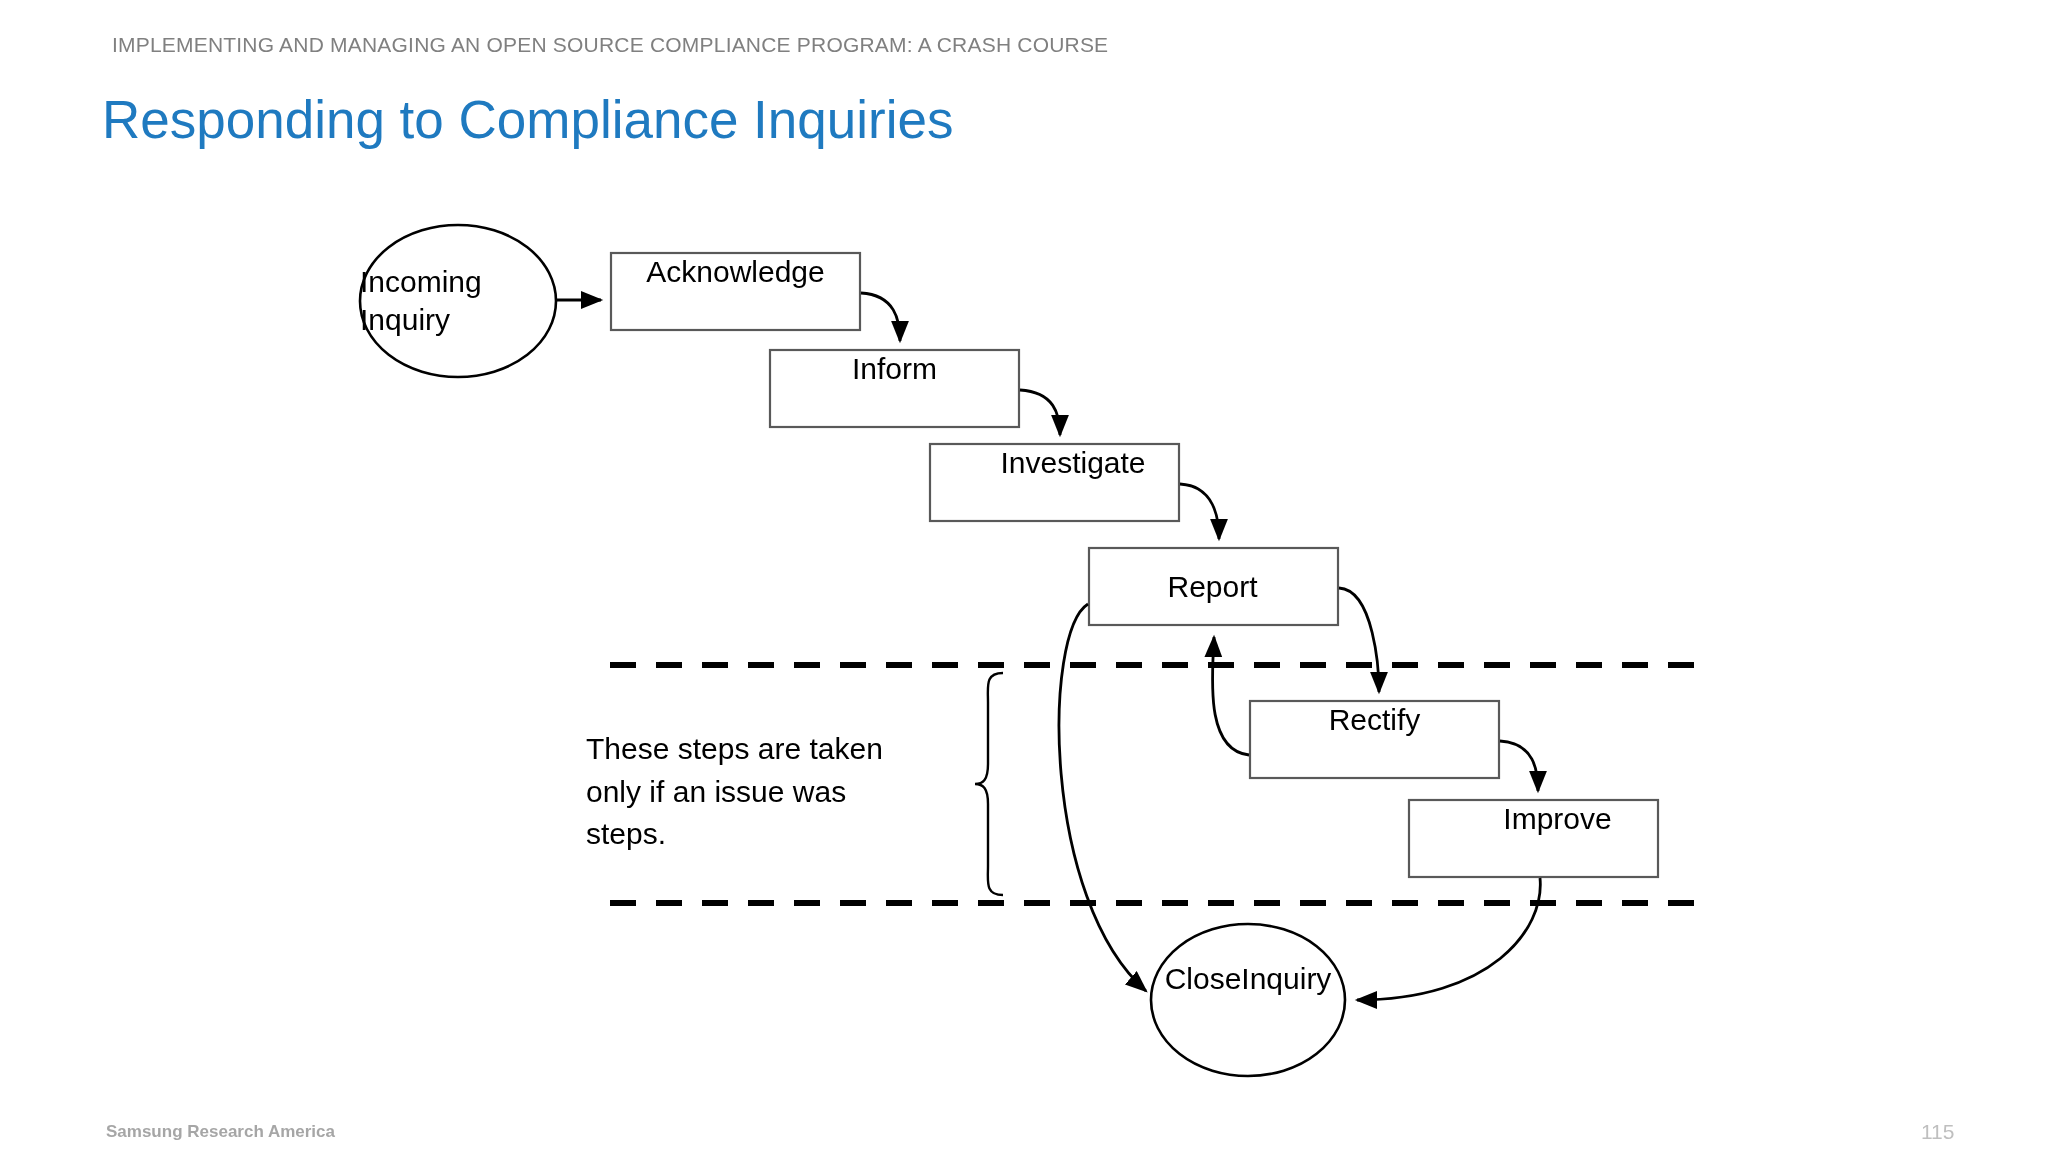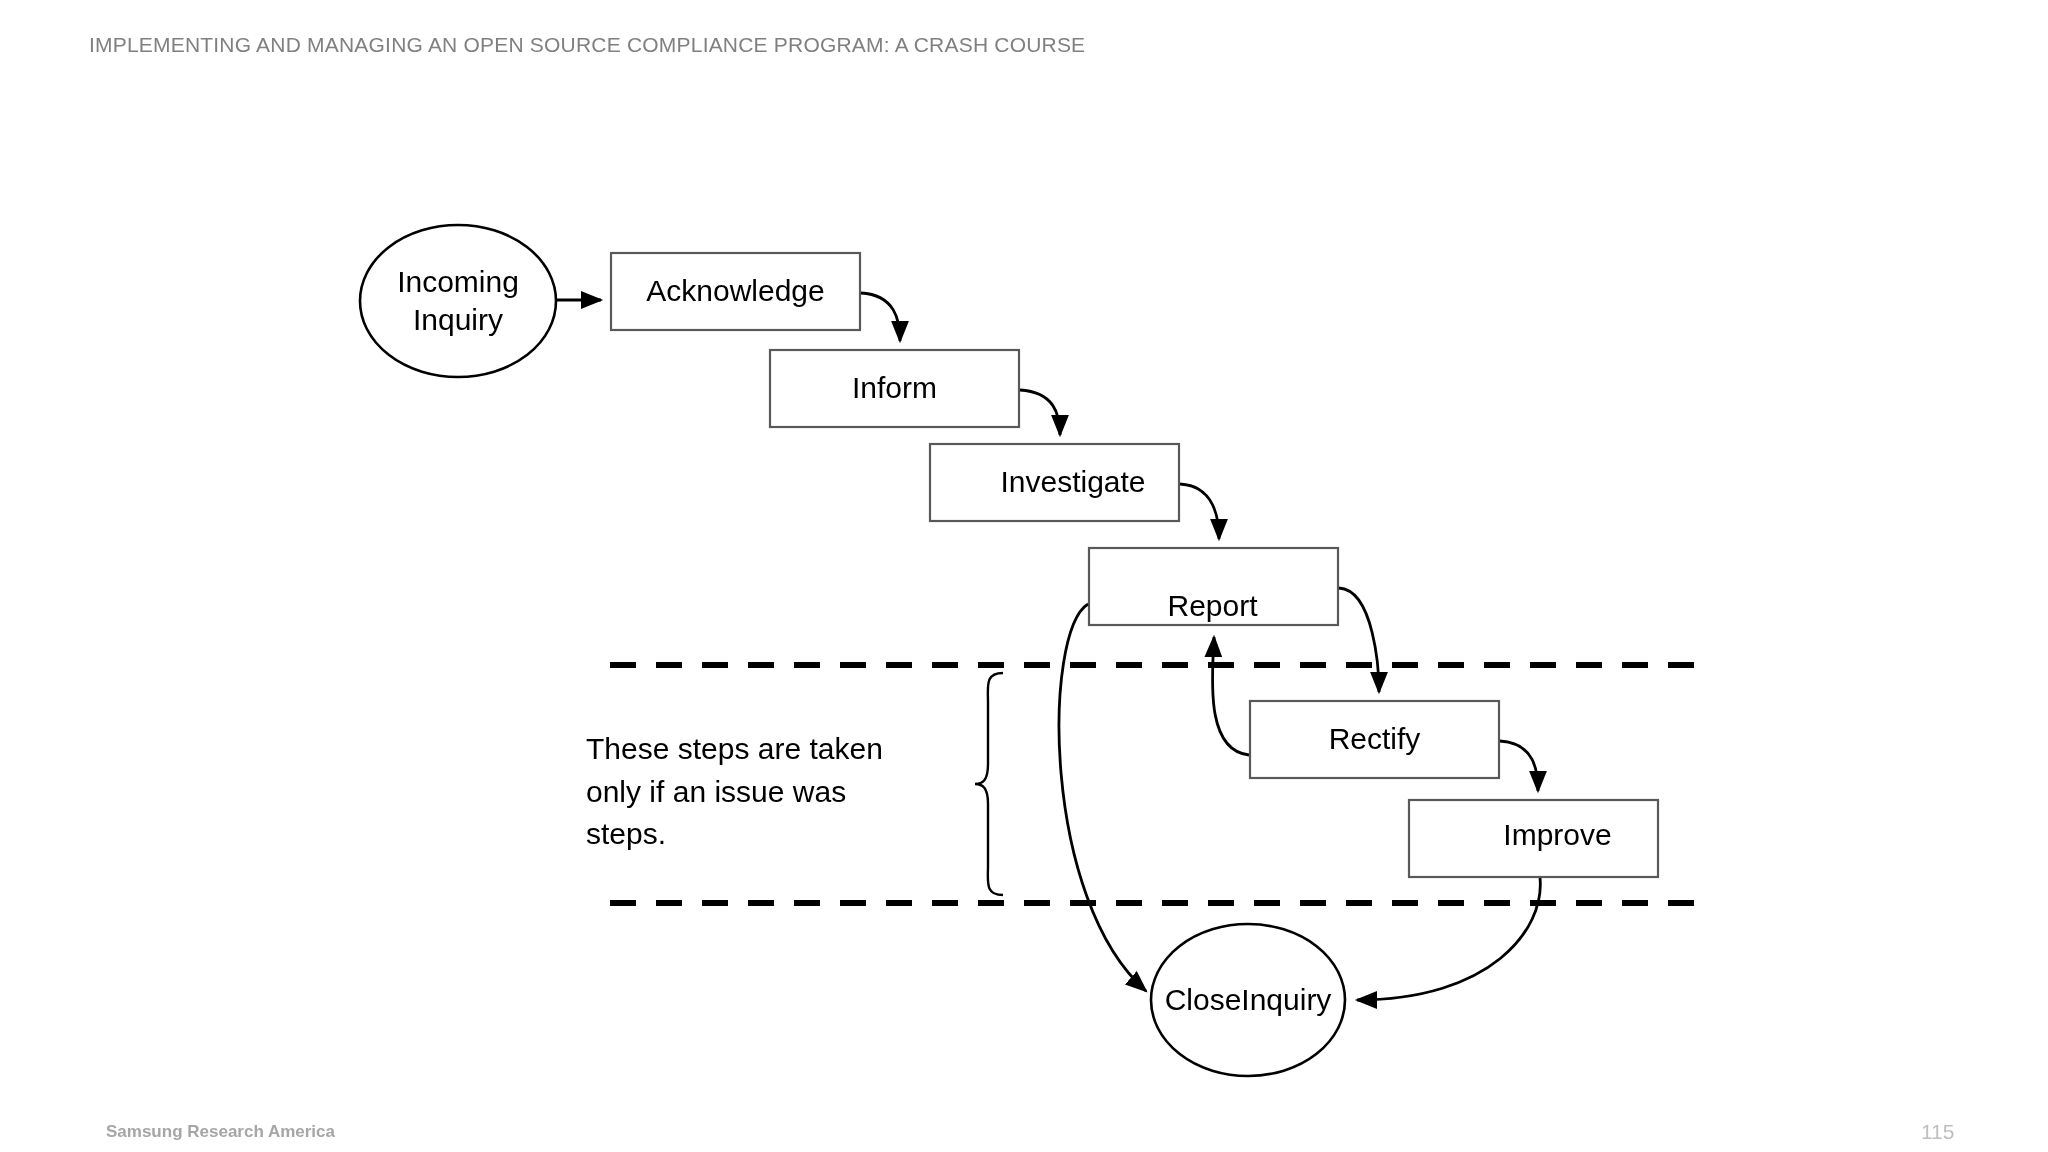--- a/index.html
+++ b/index.html
@@ -17,21 +17,21 @@
 
   .slide {
     position: absolute;
     inset: 0;
     background: #ffffff;
   }
 
   
   .eyebrow {
     position: absolute;
-    left: 89px;
+    left: 112px;
     top: 33px;
     font-size: 21px;
     letter-spacing: 0.2px;
     color: #808080;
     white-space: nowrap;
   }
   .slide-title {
     position: absolute;
     left: 102px;
     top: 92px;
@@ -73,21 +73,21 @@
     left: 0;
     top: 0;
     width: 2048px;
     height: 1152px;
     overflow: visible;
   }
 
   .node-label {
     position: absolute;
     display: flex;
-    align-items: center;
+    align-items: flex-start;
     justify-content: center;
     text-align: center;
     font-size: 30px;
     color: #000000;
     line-height: 1.28;
     pointer-events: none;
   }
 
   .annotation {
     position: absolute;
@@ -99,20 +99,21 @@
     line-height: 1.42;
   }
 </style>
 </head>
 <body>
 
 <div class="slide">
 
   <div class="eyebrow">IMPLEMENTING AND MANAGING AN OPEN SOURCE COMPLIANCE PROGRAM: A CRASH COURSE</div>
 
+  <div class="slide-title">Responding to Compliance Inquiries</div>
 
   <div class="diagram">
 
     <svg viewBox="0 0 2048 1152" xmlns="http://www.w3.org/2000/svg">
       <defs>
         <marker id="arrowhead" markerWidth="9" markerHeight="9" refX="7.2" refY="3.2" orient="auto" markerUnits="strokeWidth">
           <path d="M0,0 L8,3.2 L0,6.4 z" fill="#000000"></path>
         </marker>
       </defs>
 

